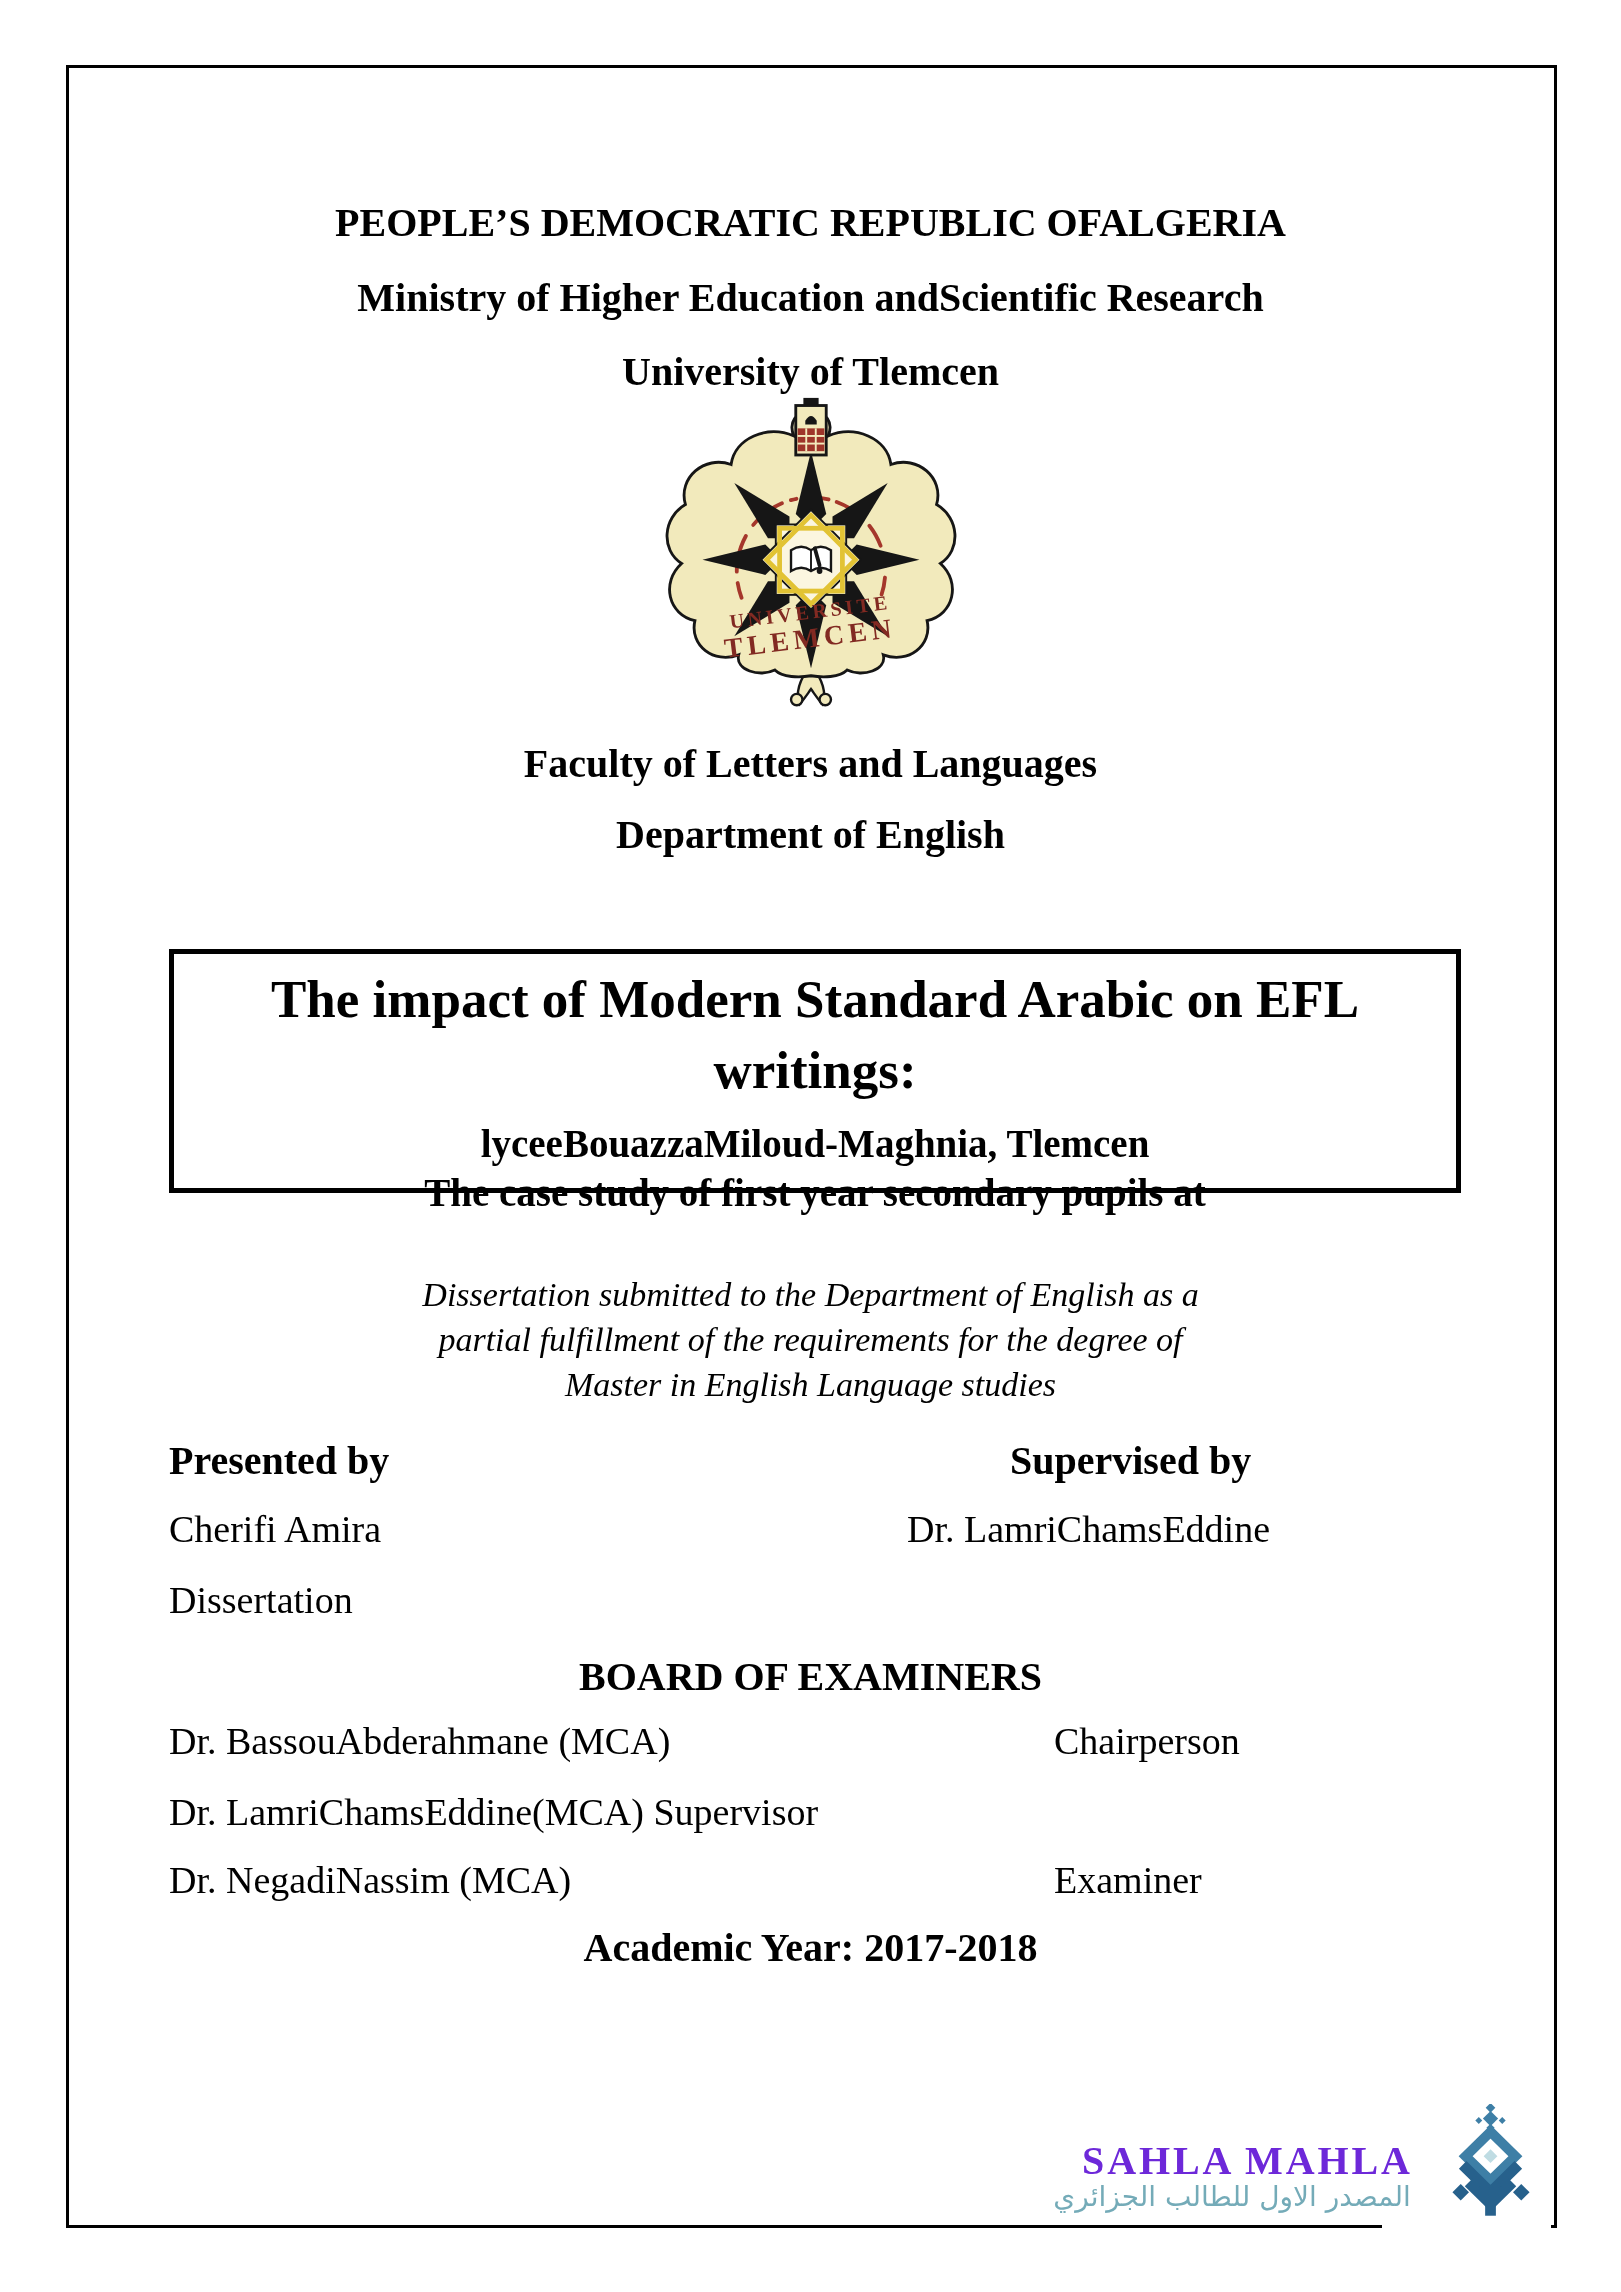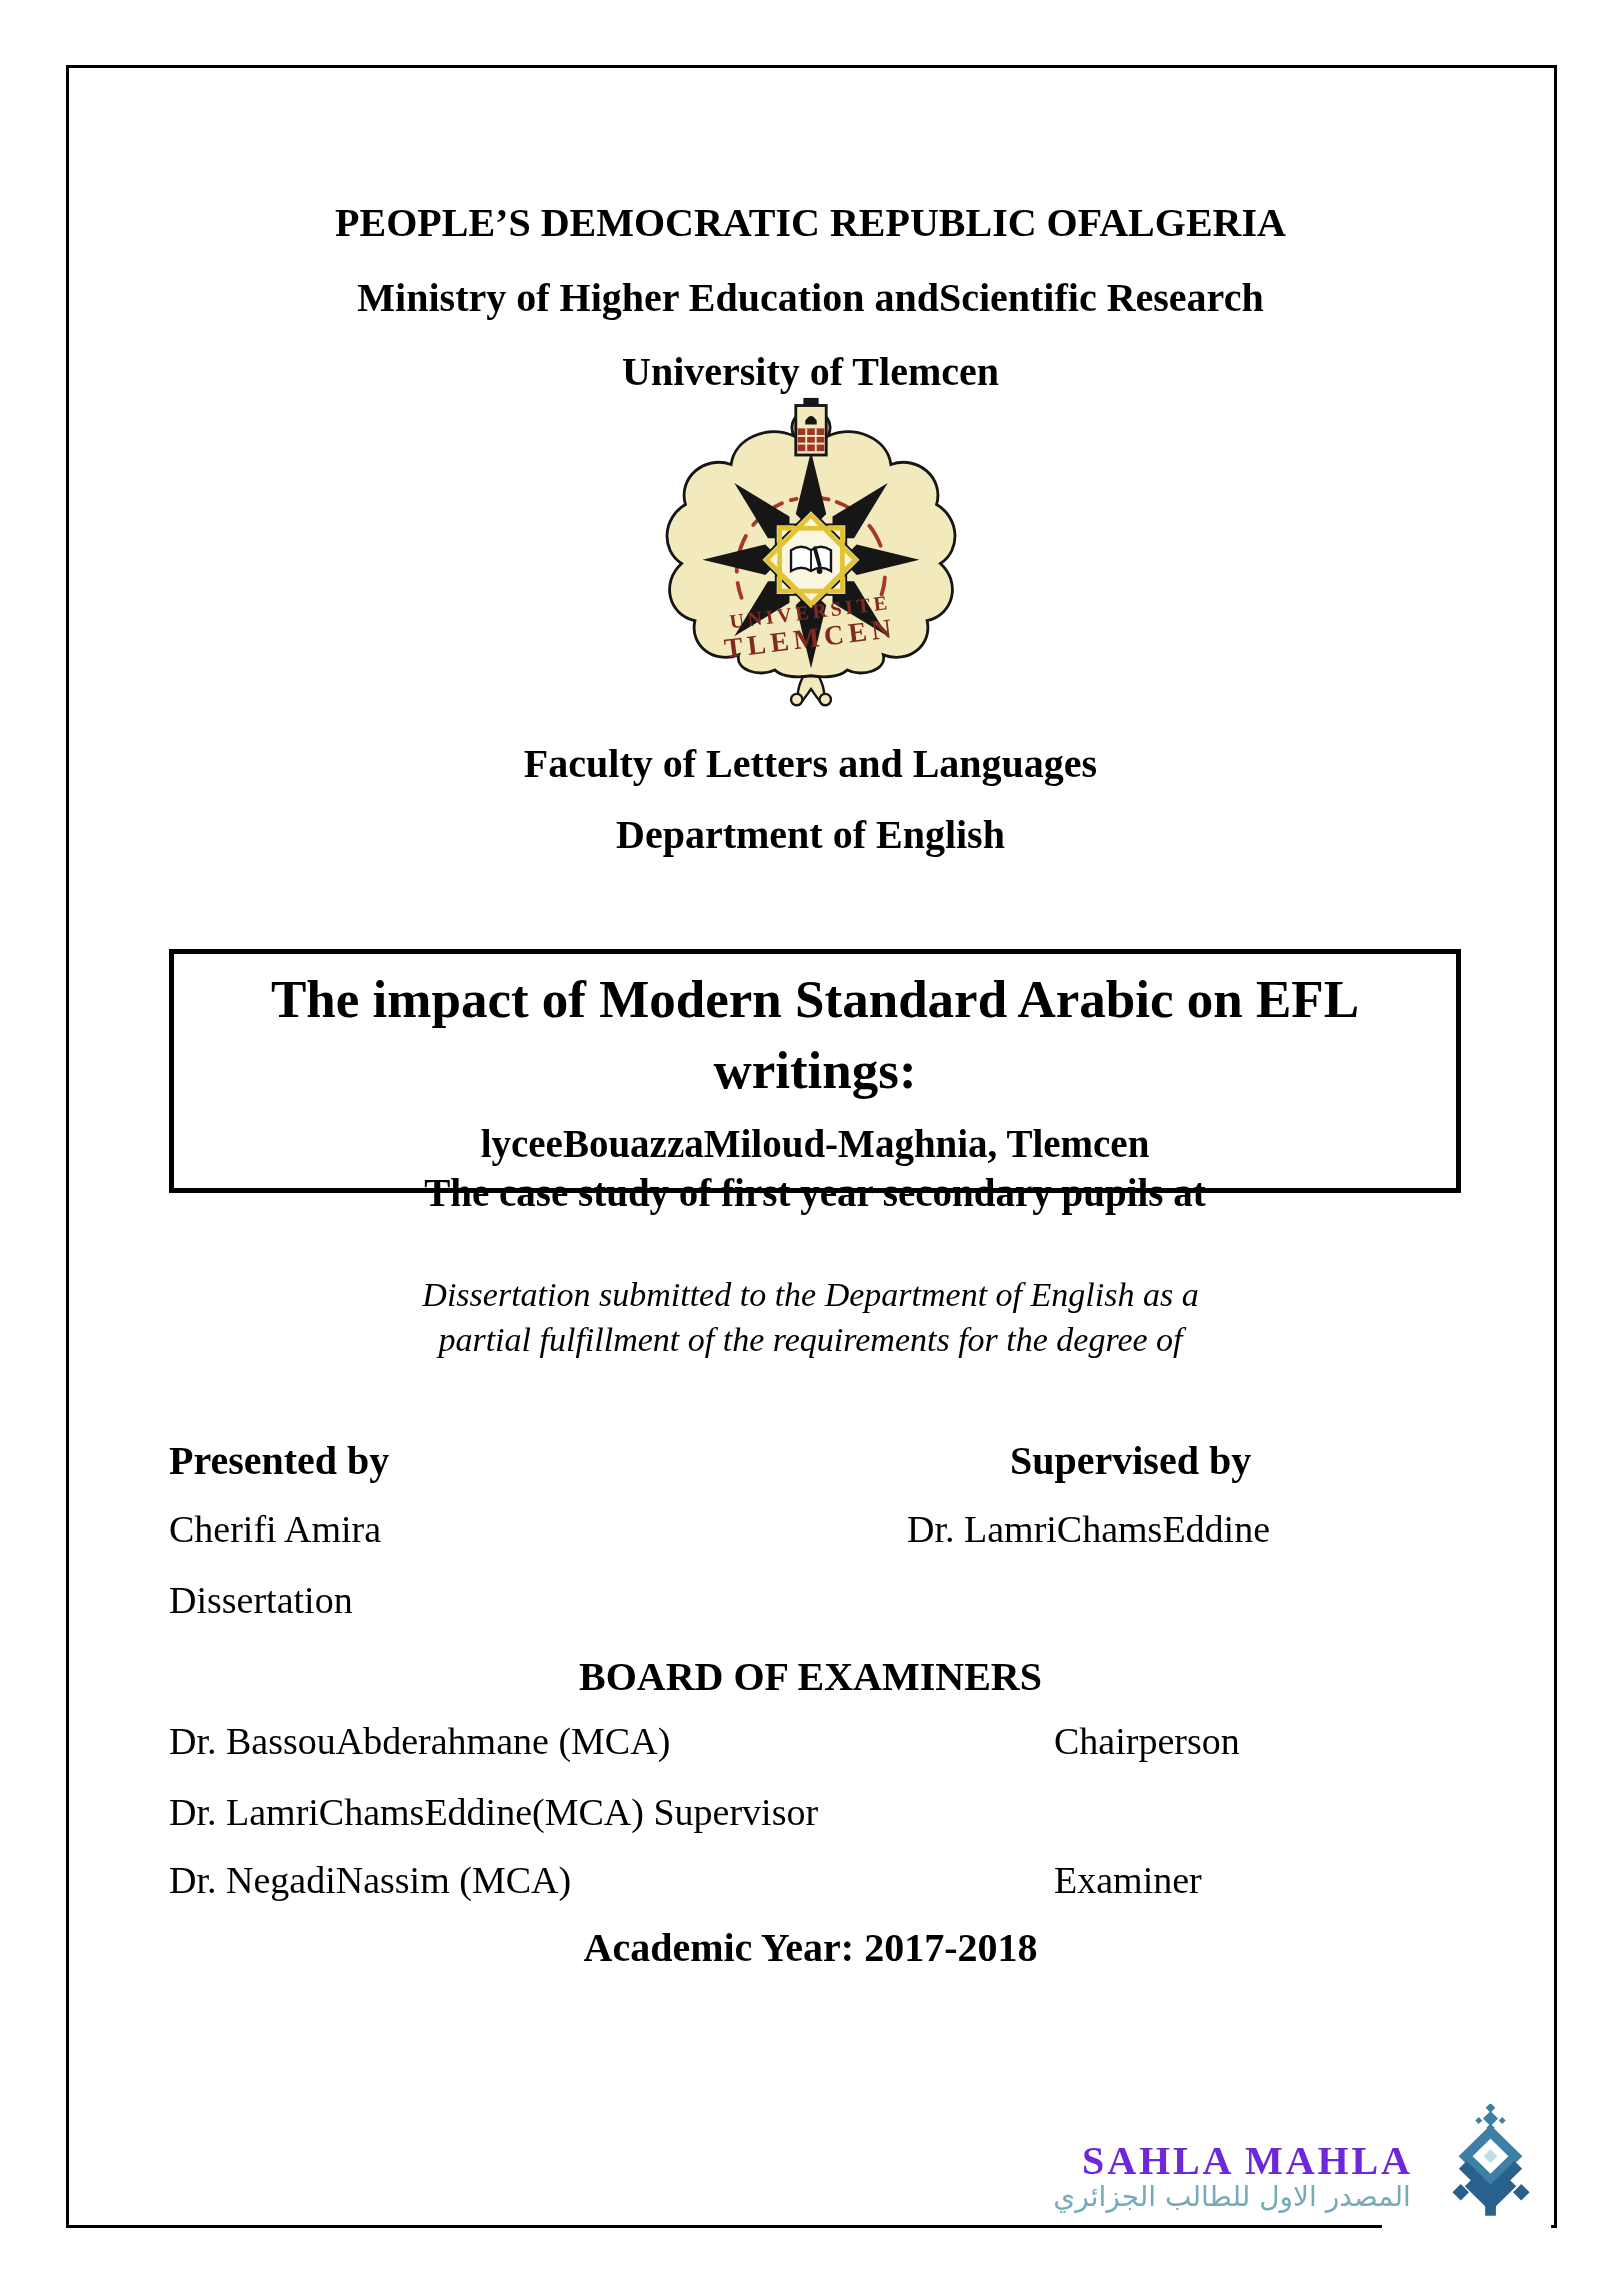--- a/index.html
+++ b/index.html
@@ -157,20 +157,21 @@
     </div>
     <div class="title-sub">
       <div>lyceeBouazzaMiloud-Maghnia, Tlemcen</div>
       <div>The case study of first year secondary pupils at</div>
     </div>
   </div>
 
   <div class="dissertation">
     <div>Dissertation submitted to the Department of English as a</div>
     <div>partial fulfillment of the requirements for the degree of</div>
+    <div>Master in English Language studies</div>
   </div>
 
   <div class="abs bold" style="left:169px; top:1437px">Presented by</div>
   <div class="abs bold" style="left:1010px; top:1437px">Supervised by</div>
 
   <div class="abs" style="left:169px; top:1507px">Cherifi Amira</div>
   <div class="abs" style="left:907px; top:1507px">Dr. LamriChamsEddine</div>
 
   <div class="abs" style="left:169px; top:1578px">Dissertation</div>
 

